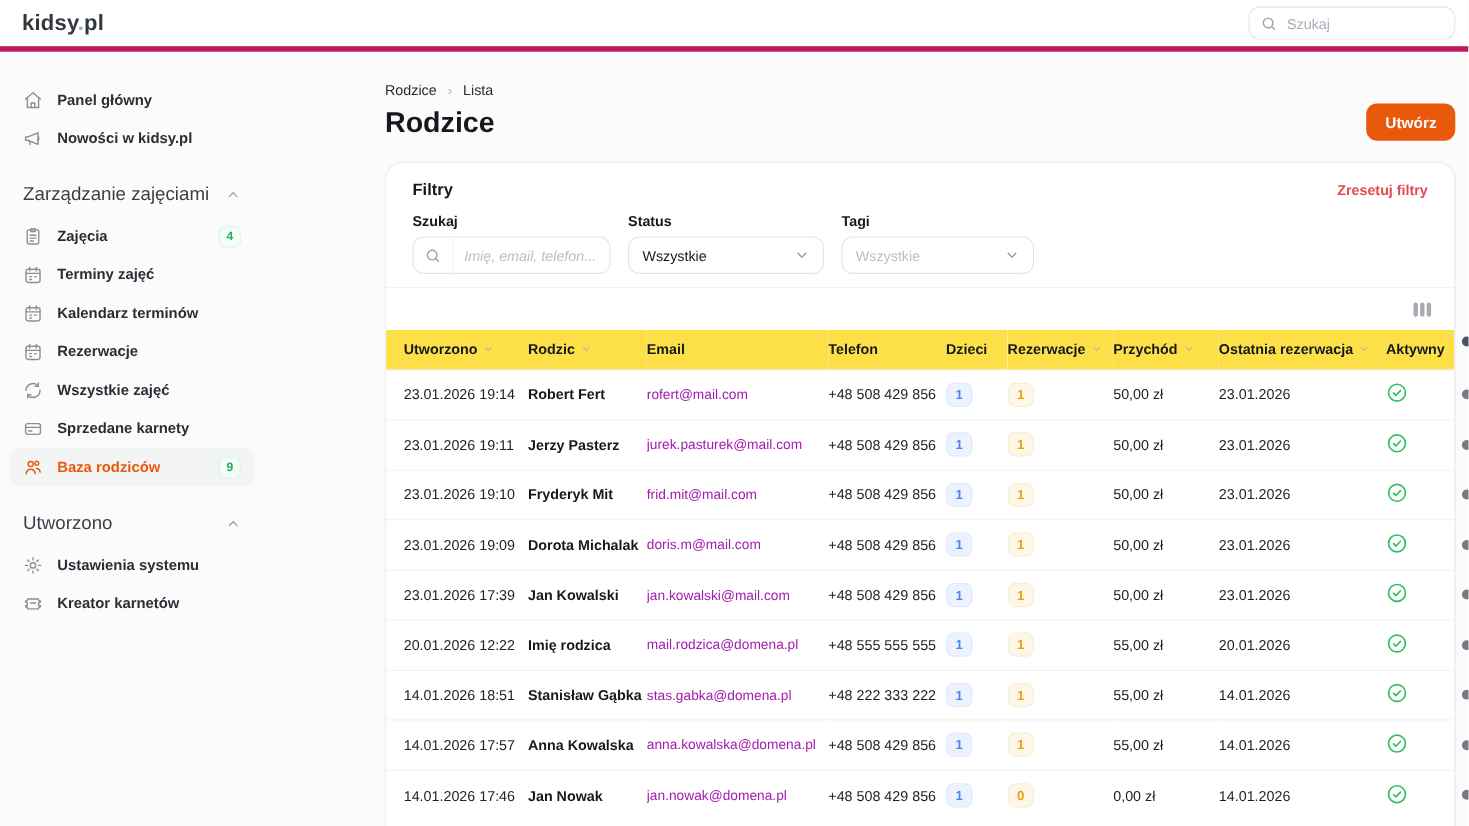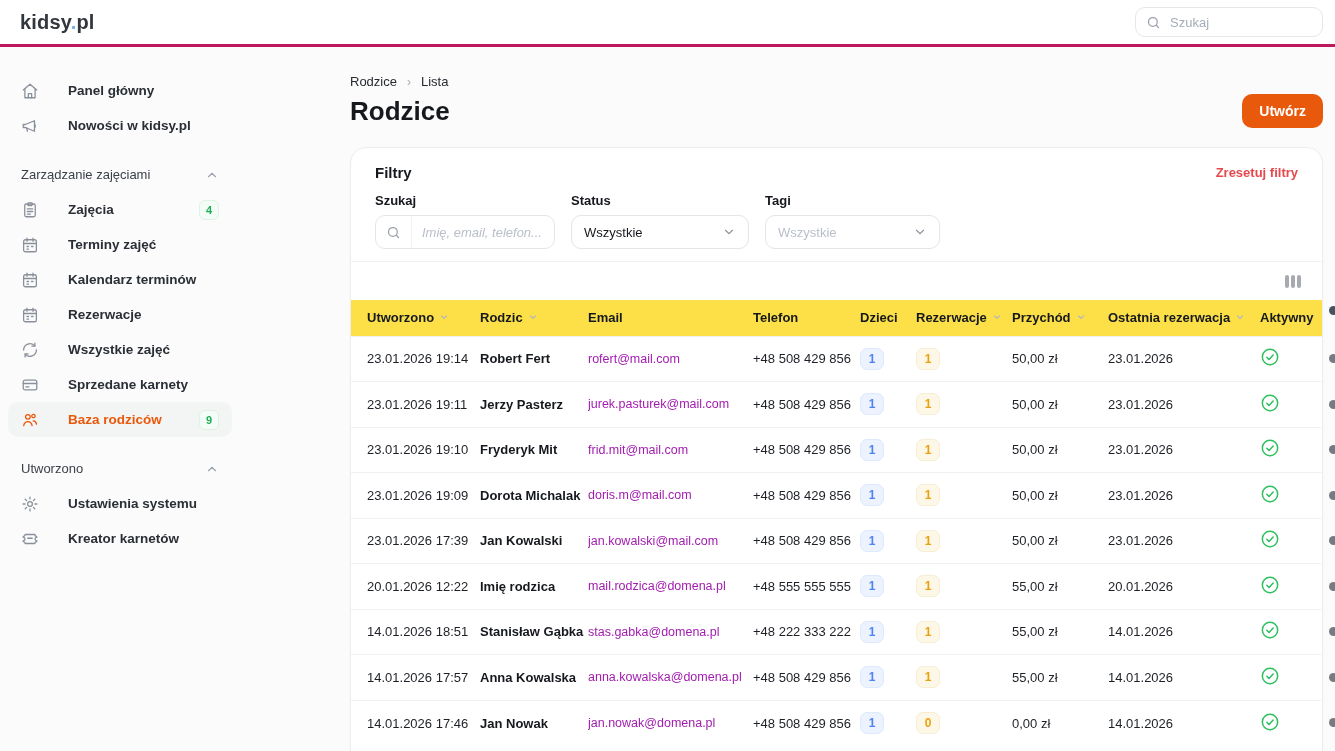--- a/index.html
+++ b/index.html
@@ -6,44 +6,44 @@
   html,body { margin:0; padding:0; }
   body {
     width:1335px; height:751px; overflow:hidden; position:relative;
     background:#fbfbfc;
     font-family:"Liberation Sans","DejaVu Sans",sans-serif;
     -webkit-font-smoothing:antialiased;
   }
 
   
   .topbar{position:absolute;top:0;left:0;width:1335px;height:47px;background:#fff;
-    border-bottom:3px solid #be185d;display:flex;align-items:center;justify-content:space-between;
+    border-bottom:5px solid #be185d;display:flex;align-items:center;justify-content:space-between;
     padding:0 12px 0 20px;z-index:20;}
   .logo{font-size:20px;font-weight:800;color:#33373d;letter-spacing:.2px;cursor:pointer;}
   .logo .logo-dot{color:#74b2e4;}
   .top-search{width:188px;height:30px;border:1px solid #e5e7ea;border-radius:10px;background:#fff;
     display:flex;align-items:center;gap:7px;padding:0 10px;}
   .top-search svg{width:15px;height:15px;color:#9aa1ab;flex:none;}
   .top-search input{border:none;outline:none;font-size:13px;width:100%;color:#374151;background:transparent;
     font-family:inherit;}
   .top-search input::placeholder{color:#a6adb8;}
 
   
   .sidebar{position:absolute;top:47px;left:0;width:240px;bottom:0;padding:26px 8px 0;}
-  .side-item{display:flex;align-items:center;gap:29px;height:35px;padding:0 13px;border-radius:10px;
+  .side-item{display:flex;align-items:center;gap:13px;height:35px;padding:0 13px;border-radius:10px;
     font-size:13.5px;font-weight:600;color:#2a2e35;cursor:pointer;}
   .side-item .ic{width:18px;height:18px;color:#8a9099;display:flex;flex:none;}
   .side-item .ic svg{width:100%;height:100%;}
   .side-item.active{background:#f3f4f4;color:#e8590c;}
   .side-item.active .ic{color:#e8590c;}
   .side-badge{margin-left:auto;min-width:20px;height:20px;border-radius:6px;background:#f4fcf7;
     border:1px solid #ddf3e5;color:#1fae54;font-size:11px;font-weight:700;
     display:flex;align-items:center;justify-content:center;padding:0 5px;}
   .side-section{display:flex;align-items:center;justify-content:space-between;padding:0 13px;
-    margin:24px 0 10px;font-size:13px;color:#3c4149;font-weight:500;cursor:pointer;}
+    margin:24px 0 10px;font-size:17px;color:#3c4149;font-weight:500;cursor:pointer;}
   .side-section .chev{width:14px;height:14px;color:#9aa1ab;display:flex;}
   .side-section .chev svg{width:100%;height:100%;}
 
   
   .main{position:absolute;left:350px;top:47px;width:973px;}
   .breadcrumb{margin-top:27px;display:flex;align-items:center;gap:10px;font-size:13px;color:#272b31;}
   .breadcrumb .sep{color:#a5abb4;font-size:12px;}
   .breadcrumb .crumb{cursor:pointer;}
   .title-row{display:flex;align-items:center;justify-content:space-between;margin-top:5px;}
   .page-title{font-size:26px;font-weight:800;color:#15181d;margin:0;}

